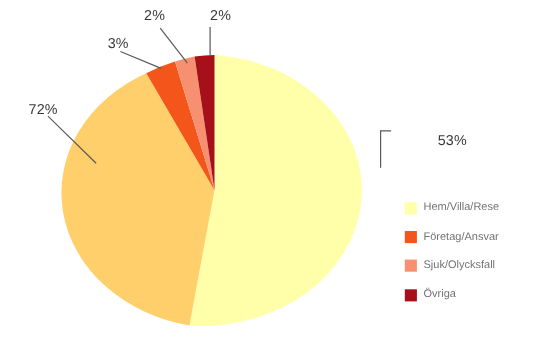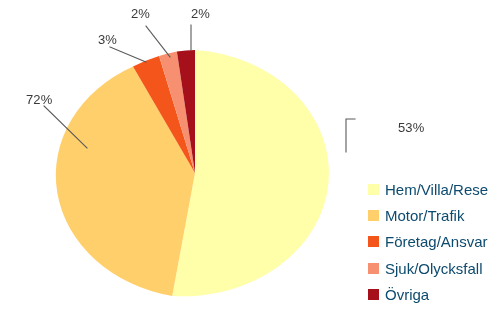--- a/index.html
+++ b/index.html
@@ -42,22 +42,22 @@
     height: 26.4px;
   }
   .legend-swatch {
     width: 11px;
     height: 11px;
     flex: 0 0 11px;
     margin-right: 6px;
   }
   .legend-label {
     font-family: "Liberation Sans", sans-serif;
-    font-size: 15px;
-    color: #0c4a6e;
+    font-size: 10px;
+    color: #737373;
     white-space: nowrap;
     line-height: 1;
   }
 </style>
 </head>
 <body>
 
 <div id="screenshot">
 
   <svg id="pie-svg" viewBox="0 0 488 311">
@@ -93,24 +93,20 @@
 
   <div class="pct-label" style="left:191px; top:6px;">2%</div>
 
   <div id="legend">
 
     <div class="legend-row">
       <span class="legend-swatch" style="background:#FFFFAA;"></span>
       <span class="legend-label">Hem/Villa/Rese</span>
     </div>
 
-    <div class="legend-row">
-      <span class="legend-swatch" style="background:#FFCF6B;"></span>
-      <span class="legend-label">Motor/Trafik</span>
-    </div>
 
     <div class="legend-row">
       <span class="legend-swatch" style="background:#F4551A;"></span>
       <span class="legend-label">Företag/Ansvar</span>
     </div>
 
     <div class="legend-row">
       <span class="legend-swatch" style="background:#F79070;"></span>
       <span class="legend-label">Sjuk/Olycksfall</span>
     </div>

